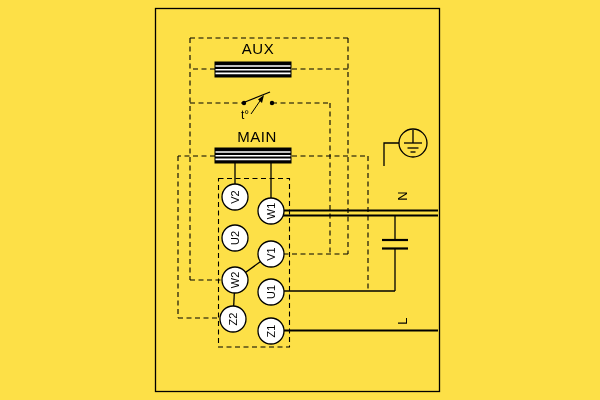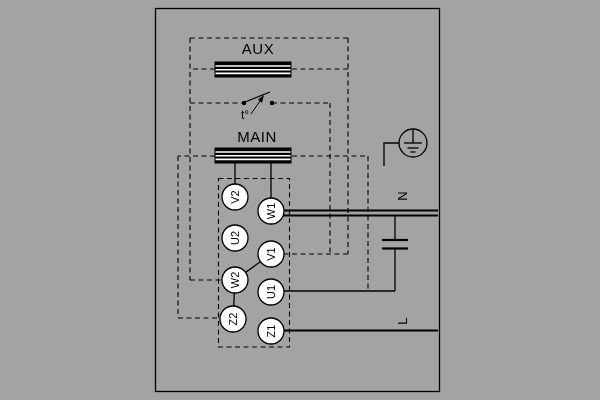--- a/index.html
+++ b/index.html
@@ -1,16 +1,16 @@
 <!DOCTYPE html>
 <html><head>
 <meta charset="utf-8">
 <style>
   html,body{margin:0;padding:0;background:#fff;}
-  .stage{position:relative;width:600px;height:400px;background:#a3a3a3;overflow:hidden;}
+  .stage{position:relative;width:600px;height:400px;background:#fde047;overflow:hidden;}
   svg text{font-family:"Liberation Sans","DejaVu Sans",sans-serif;fill:#000;}
   .lbl{font-size:15px;letter-spacing:0.5px;}
   .term{font-size:11px;}
   .tsw{font-size:12px;}
   .nl{font-size:13px;}
 </style>
 </head>
 <body>
 
 <div class="stage">

